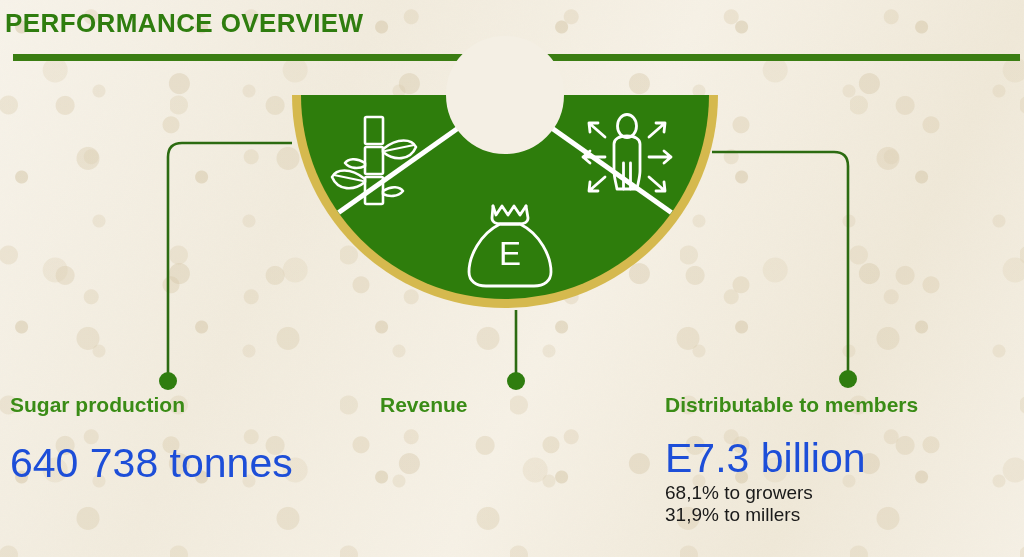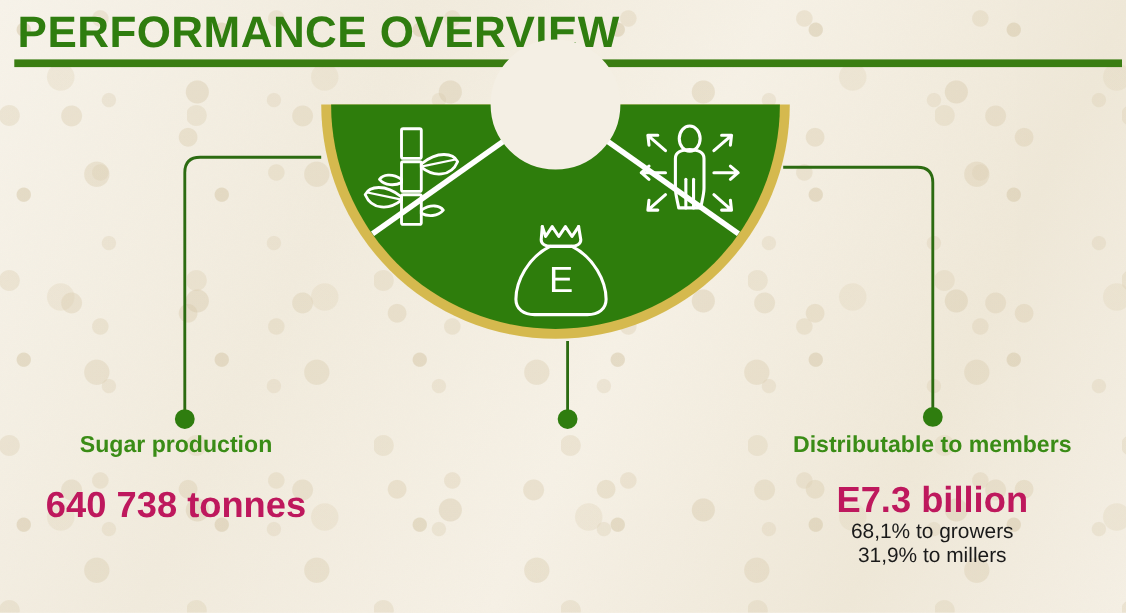--- a/index.html
+++ b/index.html
@@ -51,23 +51,23 @@
   }
 
   
   #header {
     position: absolute;
     left: 0; top: 0;
     width: 1024px;
   }
   #page-title {
     position: absolute;
-    left: 16px;
+    left: 5px;
     top: 8px;
-    font-size: 40px;
+    font-size: 26px;
     font-weight: bold;
     color: #2f7d0f;
     letter-spacing: 0.4px;
     white-space: nowrap;
   }
   #title-rule {
     position: absolute;
     left: 13px;
     top: 54px;
     width: 1007px;
@@ -80,33 +80,33 @@
     position: absolute;
     left: 0; top: 0;
     width: 1024px;
     height: 420px;
   }
   #diagram svg { display: block; }
 
   
   .callout {
     position: absolute;
-    text-align: center;
+    text-align: left;
   }
   .callout-label {
     font-size: 21px;
     font-weight: bold;
     color: #3a8c16;
     white-space: nowrap;
     line-height: 1.1;
   }
   .callout-value {
-    font-size: 33px;
-    font-weight: bold;
-    color: #be185d;
+    font-size: 41px;
+    font-weight: normal;
+    color: #1d4ed8;
     white-space: nowrap;
     line-height: 1.12;
   }
   .callout-sub {
     font-size: 19px;
     font-weight: normal;
     color: #1a1a1a;
     white-space: nowrap;
     line-height: 1.18;
   }
@@ -244,20 +244,21 @@
       </g>
     </svg>
   </div>
 
   <div class="callout" id="callout-sugar">
     <div class="callout-label">Sugar production</div>
     <div class="callout-value">640 738 tonnes</div>
   </div>
 
   <div class="callout" id="callout-revenue">
+    <div class="callout-label">Revenue</div>
   </div>
 
   <div class="callout" id="callout-distrib">
     <div class="callout-label">Distributable to members</div>
     <div class="callout-value">E7.3 billion</div>
     <div class="callout-sub">68,1% to growers</div>
     <div class="callout-sub">31,9% to millers</div>
   </div>
 
 </div>

